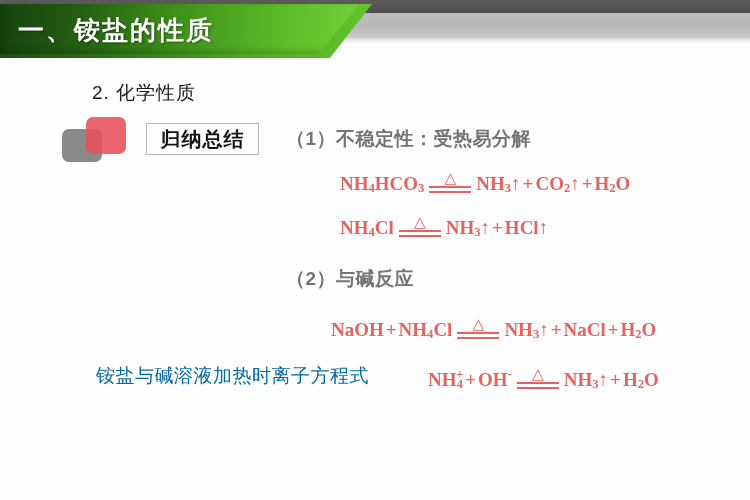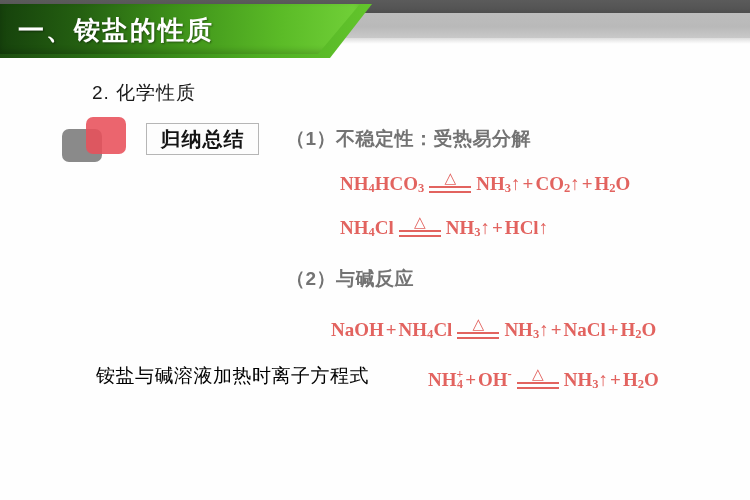--- a/index.html
+++ b/index.html
@@ -130,21 +130,21 @@
     white-space: nowrap;
   }
   #point-1 { left: 286px; top: 126px; }
   #point-2 { left: 286px; top: 266px; }
 
   
   .caption-line {
     position: absolute;
     left: 96px; top: 363px;
     font-size: 19px;
-    color: #000000;
+    color: #0369a1;
     letter-spacing: 0.5px;
     white-space: nowrap;
   }
 
   
   .eq {
     position: absolute;
     color: #e2635f;
     font-family: "Liberation Serif", "DejaVu Serif", serif;
     font-size: 19px;

